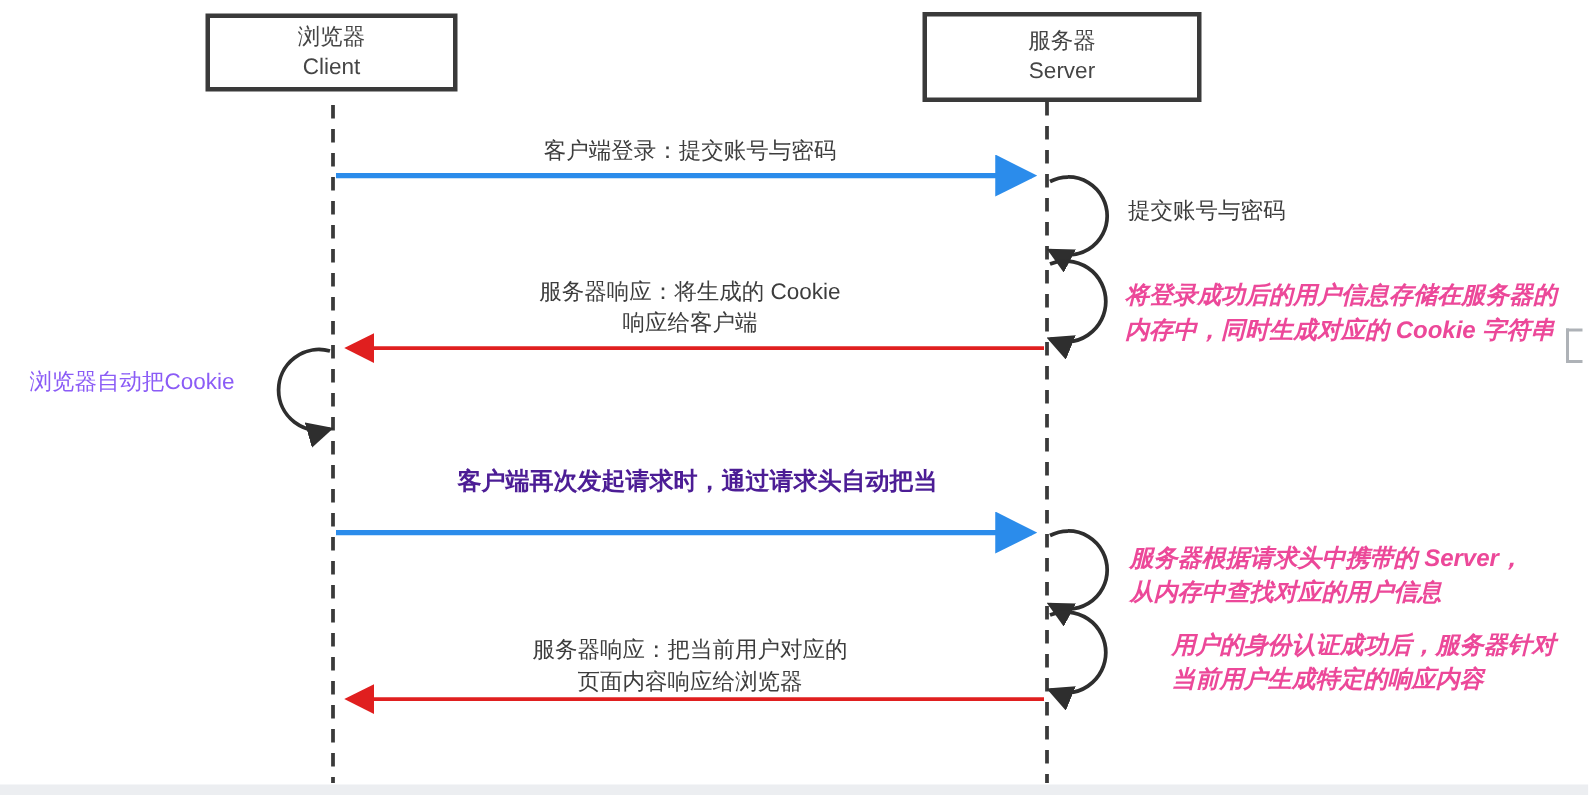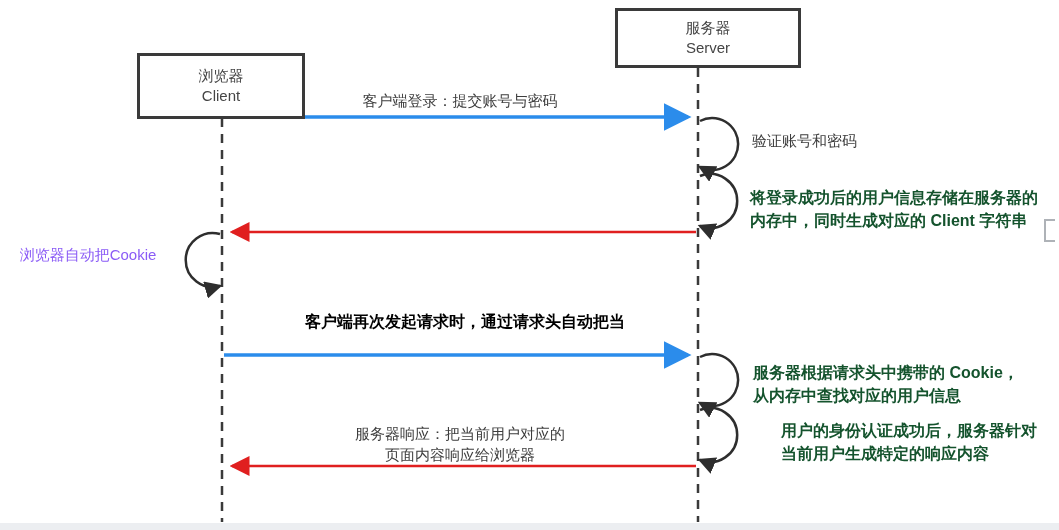--- a/index.html
+++ b/index.html
@@ -9,24 +9,24 @@
   }
   #wires{position:absolute;left:0;top:0;width:1059px;height:530px;}
   .actor-box{
     position:absolute;box-sizing:border-box;border:3px solid #3a3a3a;background:#ffffff;
     display:flex;flex-direction:column;align-items:center;justify-content:center;
     font-size:15px;color:#454545;line-height:20px;
   }
   .lbl{position:absolute;font-size:15px;color:#3d3d3d;line-height:21px;}
   .center{text-align:center;}
   .red-note{
-    position:absolute;font-size:16px;font-weight:bold;color:#14532d;line-height:23px;
+    position:absolute;font-size:16px;font-weight:bold;color:#ec4899;line-height:23px;font-style:italic;
   }
   .bold-dark{
-    position:absolute;font-size:16px;font-weight:bold;color:#000000;line-height:23px;text-align:center;
+    position:absolute;font-size:16px;font-weight:bold;color:#4c1d95;line-height:23px;text-align:center;
   }
   .loop-note{position:absolute;font-size:15px;color:#8b5cf6;line-height:19px;text-align:center;}
   #text-cursor{
     position:absolute;left:1044px;top:219px;width:9px;height:19px;
     border-left:2px solid #9aa0a6;border-bottom:2px solid #9aa0a6;border-top:2px solid #9aa0a6;
     opacity:.8;
   }
   #bottom-strip{
     position:absolute;left:0;bottom:0;width:1059px;height:7px;background:#eceef1;
   }
@@ -58,49 +58,53 @@
     <line x1="696" y1="466" x2="232" y2="466" stroke-width="2.5" marker-end="url(#head-red)" stroke="#e01f1f"></line>
 
     <path d="M 700 121 a 26 26 0 1 1 0 46" fill="none" stroke-width="2.5" marker-end="url(#head-dark)" stroke="#2e2e2e"></path>
     <path d="M 700 176 a 27 27 0 1 1 0 50" fill="none" stroke-width="2.5" marker-end="url(#head-dark)" stroke="#2e2e2e"></path>
     <path d="M 700 357 a 26 26 0 1 1 0 46" fill="none" stroke-width="2.5" marker-end="url(#head-dark)" stroke="#2e2e2e"></path>
     <path d="M 700 410 a 27 27 0 1 1 0 50" fill="none" stroke-width="2.5" marker-end="url(#head-dark)" stroke="#2e2e2e"></path>
 
     <path d="M 220 234 a 27 27 0 1 0 0 52" fill="none" stroke-width="2.5" marker-end="url(#head-dark)" stroke="#2e2e2e"></path>
   </svg>
 
-  <div class="actor-box" style="left:137px;top:9px;width:168px;height:66px;margin-top:44px;">
+  <div class="actor-box" style="left:137px;top:9px;width:168px;height:52px;">
     <span>浏览器</span>
     <span>Client</span>
   </div>
   <div class="actor-box" style="left:615px;top:8px;width:186px;height:60px;align-items:center;">
     <span>服务器</span>
     <span>Server</span>
   </div>
 
   <div class="lbl center" style="left:280px;top:90px;width:360px;">客户端登录：提交账号与密码</div>
 
-  <div class="lbl" style="left:752px;top:130px;">验证账号和密码</div>
+  <div class="lbl" style="left:752px;top:130px;">提交账号与密码</div>
 
   <div class="red-note" style="left:750px;top:186px;width:305px;">
     <div>将登录成功后的用户信息存储在服务器的</div>
-    <div>内存中，同时生成对应的 Client 字符串</div>
+    <div>内存中，同时生成对应的 Cookie 字符串</div>
   </div>
 
+  <div class="lbl center" style="left:300px;top:184px;width:320px;">
+    <div>服务器响应：将生成的 Cookie</div>
+    <div>响应给客户端</div>
+  </div>
 
   <div class="loop-note" style="left:6px;top:245px;width:164px;">
     <div>浏览器自动把Cookie</div>
   </div>
 
   <div class="bold-dark" style="left:250px;top:310px;width:430px;">
     <div>客户端再次发起请求时，通过请求头自动把当</div>
   </div>
 
   <div class="red-note" style="left:753px;top:361px;width:305px;">
-    <div>服务器根据请求头中携带的 Cookie，</div>
+    <div>服务器根据请求头中携带的 Server，</div>
     <div>从内存中查找对应的用户信息</div>
   </div>
 
   <div class="red-note" style="left:753px;top:419px;width:305px;margin-left:28px;">
     <div>用户的身份认证成功后，服务器针对</div>
     <div>当前用户生成特定的响应内容</div>
   </div>
 
   <div class="lbl center" style="left:300px;top:423px;width:320px;">
     <div>服务器响应：把当前用户对应的</div>

